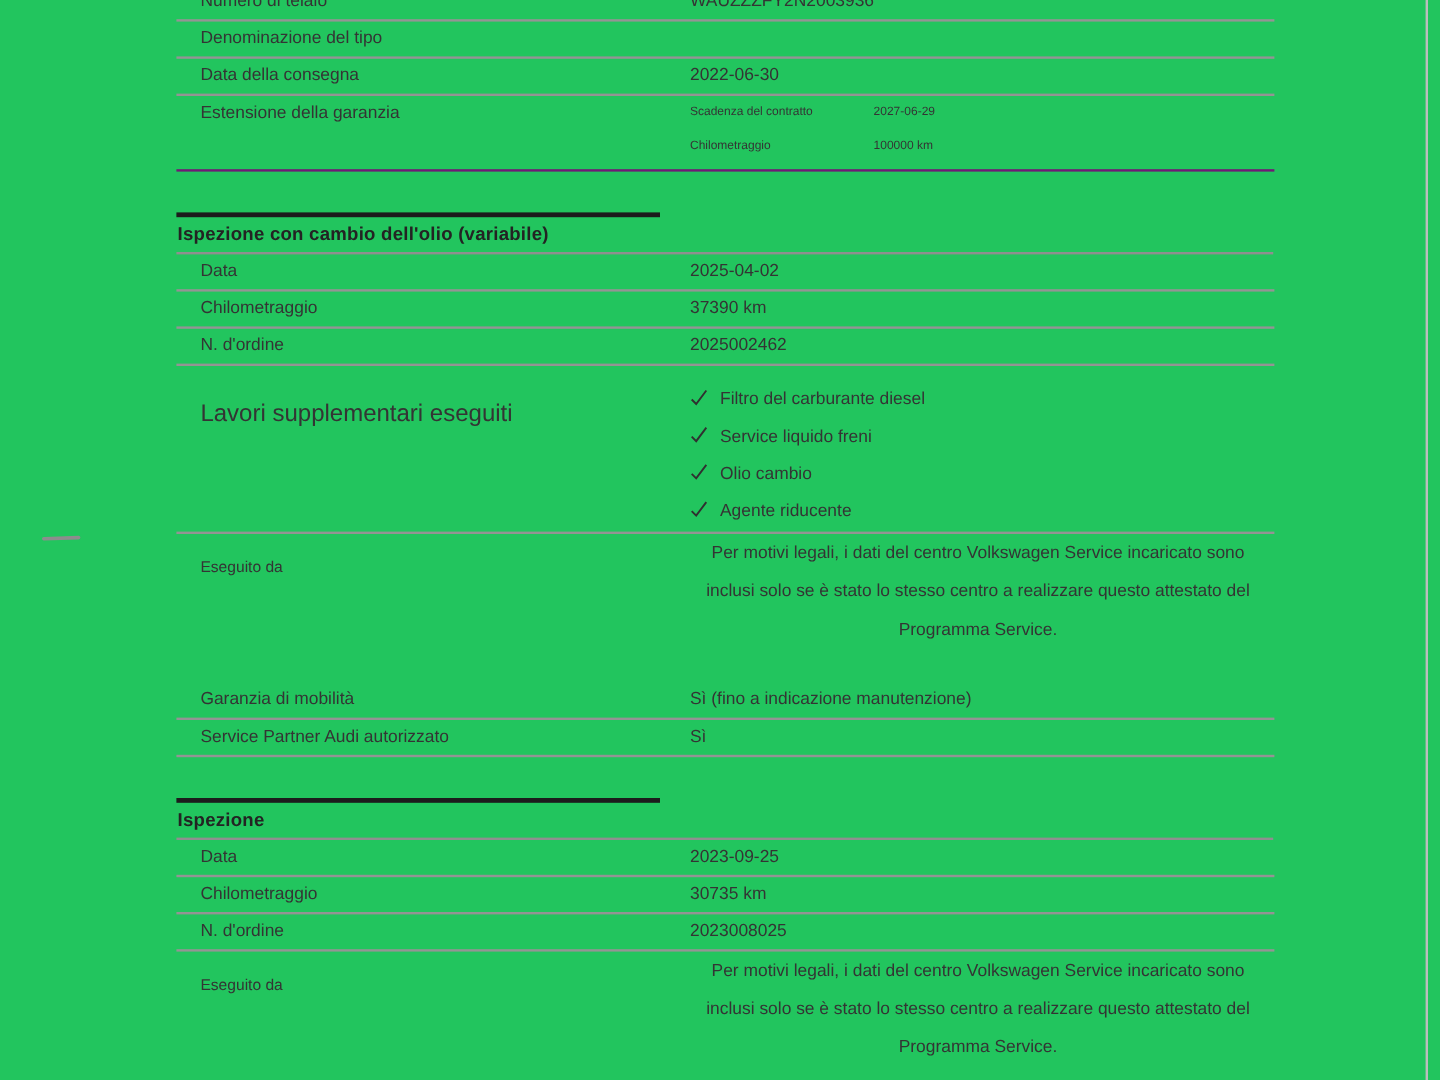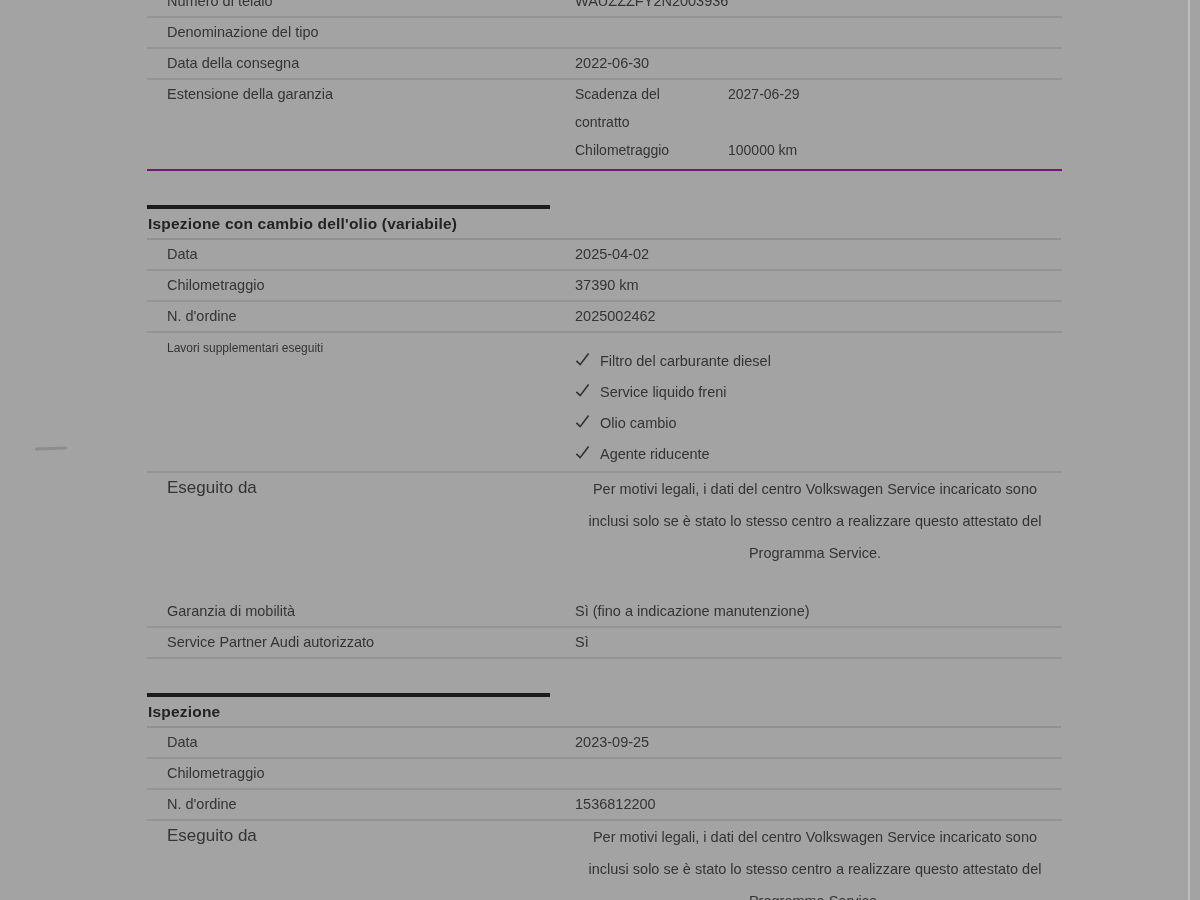--- a/index.html
+++ b/index.html
@@ -2,50 +2,50 @@
 <html><head>
 <meta charset="utf-8">
 <style>
   html,body{margin:0;padding:0;}
   body{
     width:1200px;height:900px;overflow:hidden;background:#ffffff;
     font-family:"Liberation Sans","DejaVu Sans",sans-serif;
     color:#343434;
     -webkit-font-smoothing:antialiased;
   }
-  .page{position:relative;width:1200px;height:900px;overflow:hidden;background:#a3a3a3;}
+  .page{position:relative;width:1200px;height:900px;overflow:hidden;background:#22c55e;}
   .scan-edge{position:absolute;top:0;left:1188px;width:2px;height:900px;background:#bdbdbd;}
   .fold-mark{position:absolute;top:447px;left:35px;width:32px;height:3px;background:#8d8d8d;border-radius:2px;transform:rotate(-2deg);}
   .content{margin-left:147px;width:915px;}
 
   .row{display:flex;border-bottom:2px solid #949494;}
   .row .lbl{width:408px;padding:6px 0 7px 20px;font-size:14.5px;}
   .row .val{flex:1;padding:6px 0 7px 0;font-size:14.5px;}
 
   .top-table{margin-top:-13px;}
 
   .warranty-row{display:flex;border-bottom:2px solid #701a75;}
   .warranty-row .lbl{width:408px;padding:0 0 0 20px;font-size:14.5px;line-height:28px;}
-  .warranty-sub{flex:1;display:grid;grid-template-columns:153px auto;font-size:14px;line-height:28px;padding-bottom:5px;}
+  .warranty-sub{flex:1;display:grid;grid-template-columns:153px auto;font-size:10px;line-height:28px;padding-bottom:5px;}
   .warranty-sub .sub-lbl{width:140px;}
   .warranty-sub .sub-val{align-self:start;}
 
   .section{margin-top:34px;}
   .section-bar{width:403px;height:4px;background:#1c1c1c;}
   .section-title{font-size:15.5px;font-weight:700;color:#232323;letter-spacing:.2px;
     padding:6px 0 5px 1px;border-bottom:2px solid #8f8f8f;width:913px;}
 
   .chk-row{display:flex;border-bottom:2px solid #949494;}
-  .chk-row .lbl{width:408px;padding:8px 0 0 20px;font-size:12px;}
+  .chk-row .lbl{width:408px;padding:8px 0 0 20px;font-size:20px;margin-top:21px;}
   .chk-list{flex:1;padding:12px 0 2px 0;}
   .chk-item{display:flex;align-items:center;height:31px;font-size:14.5px;}
   .check{display:inline-flex;margin-right:10px;position:relative;top:-1px;}
 
   .exec-row{display:flex;}
-  .exec-row .lbl{width:408px;padding:5px 0 0 20px;font-size:17px;}
+  .exec-row .lbl{width:408px;padding:20px 0 0 20px;font-size:13px;}
   .exec-row .para{flex:1;max-width:480px;font-size:14.5px;line-height:32px;padding-top:0;margin:0 0 28px 0;text-align:center;}
 
   .s2-cut .para{margin-bottom:0;}
 </style>
 </head>
 <body>
 
 <div class="page">
   <div class="content">
 
@@ -145,24 +145,25 @@
     <div class="section s2-cut">
       <div class="section-bar"></div>
       <div class="section-title">Ispezione</div>
 
       <div class="row">
         <div class="lbl">Data</div>
         <div class="val">2023-09-25</div>
       </div>
       <div class="row">
         <div class="lbl">Chilometraggio</div>
+        <div class="val">30735 km</div>
       </div>
       <div class="row">
         <div class="lbl">N. d'ordine</div>
-        <div class="val">1536812200</div>
+        <div class="val">2023008025</div>
       </div>
 
       <div class="exec-row">
         <div class="lbl">Eseguito da</div>
         <div class="para">Per motivi legali, i dati del centro Volkswagen Service incaricato sono inclusi solo se è stato lo stesso centro a realizzare questo attestato del Programma Service.</div>
       </div>
     </div>
 
   </div>
 

